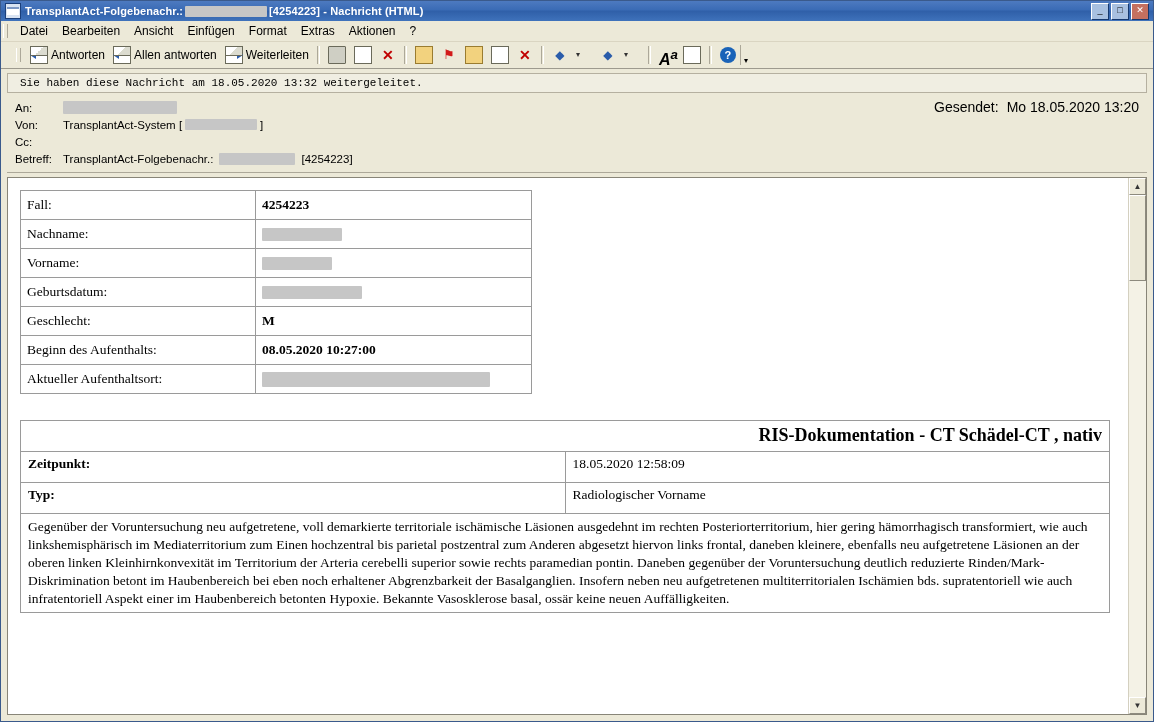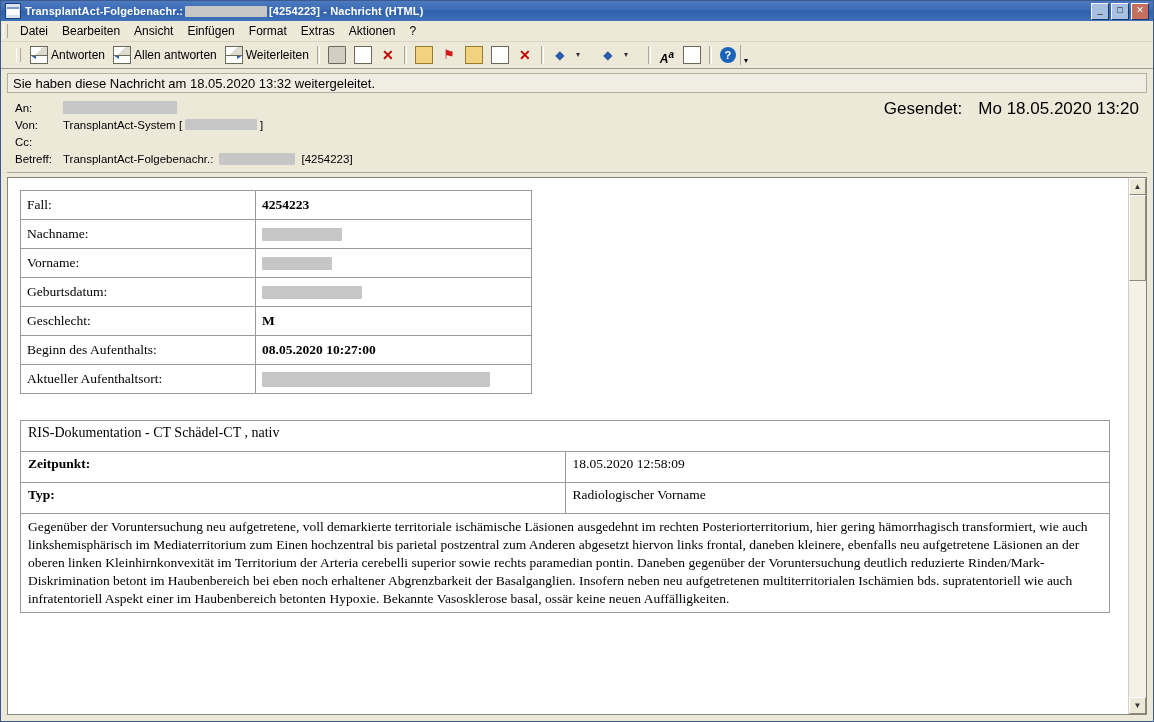--- a/index.html
+++ b/index.html
@@ -167,42 +167,43 @@
   }
   .ic-copy {
     background: #ffffff;
     border: 1px solid #6a6a5a;
   }
   .ic-x { color: #c00000; font-weight: bold; font-size: 14px; line-height: 16px; text-align: center; }
   .ic-flag { color: #d21a1a; font-size: 13px; line-height: 16px; text-align: center; }
   .ic-folder { background: #f2d27e; border: 1px solid #9a7c30; }
   .ic-blue-left, .ic-blue-right { color: #2a5caa; font-size: 12px; line-height: 16px; text-align: center; }
   .ic-caret { font-size: 8px; color: #333; line-height: 16px; }
-  .ic-aa { font-style: italic; font-weight: bold; font-size: 12px; line-height: 16px; text-align: center; }
+  .ic-aa { font-style: italic; font-weight: bold; font-size: 16px; line-height: 16px; text-align: center; }
   .ic-help {
     background: #1a63b8; color: #ffffff; border-radius: 50%;
     font-weight: bold; font-size: 11px; line-height: 16px; text-align: center;
   }
   .ic-grid { background: #ffffff; border: 1px solid #6a6a5a; }
   .tb-end {
     width: 10px; height: 20px; background: #ece9d8;
     border-left: 1px solid #aca899; display: flex; align-items: flex-end;
     justify-content: center; font-size: 8px;
   }
   
   .infobar {
     margin: 4px 6px 0 6px;
     height: 18px;
     background: #f0eee2;
     border: 1px solid #b5b0a0;
     display: flex;
     align-items: center;
-    padding-left: 5px;
-    font-size: 13px;
-    flex: none;
+    padding-left: 12px;
+    font-size: 11px;
+    flex: none;
+    font-family: Liberation Mono, monospace;
   }
   
   .headerfields {
     padding: 6px 8px 2px 14px;
     font-size: 11.5px;
     flex: none;
     position: relative;
   }
   .hrow {
     display: flex;
@@ -217,22 +218,22 @@
   .hvalue {
     display: flex;
     align-items: center;
     gap: 3px;
   }
   .sent-block {
     position: absolute;
     right: 14px;
     top: 6px;
     display: flex;
-    gap: 16px;
-    font-size: 17px;
+    gap: 8px;
+    font-size: 14px;
   }
   .hsep {
     border-bottom: 1px solid #aca899;
     margin: 3px 6px 0 6px;
   }
   
   .bodywrap {
     flex: 1 1 auto;
     margin: 4px 6px 6px 6px;
     border: 1px solid #888578;
@@ -302,23 +303,23 @@
   table.ris {
     width: 1090px;
     table-layout: fixed;
   }
   table.ris td {
     border: 1px solid #9a9a9a;
     padding: 4px 7px;
     vertical-align: top;
   }
   td.ris-title {
-    text-align: left;
-    font-weight: normal;
-    font-size: 14px;
+    text-align: right;
+    font-weight: bold;
+    font-size: 18px;
     height: 22px;
   }
   td.ris-k { width: 404px; font-weight: bold; height: 22px; }
   td.ris-v { height: 22px; }
   td.ris-text {
     line-height: 1.34;
     padding: 6px 8px 8px 8px;
     text-align: left;
   }
 </style>

